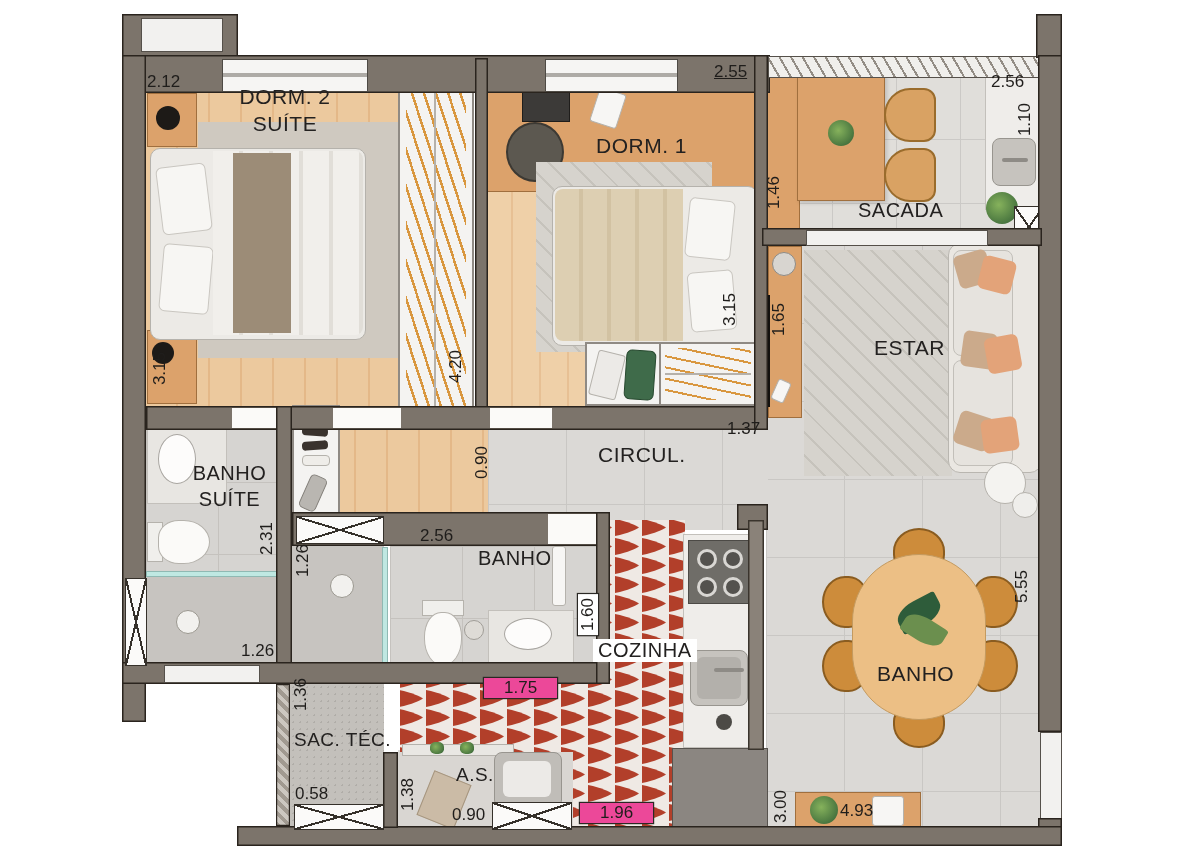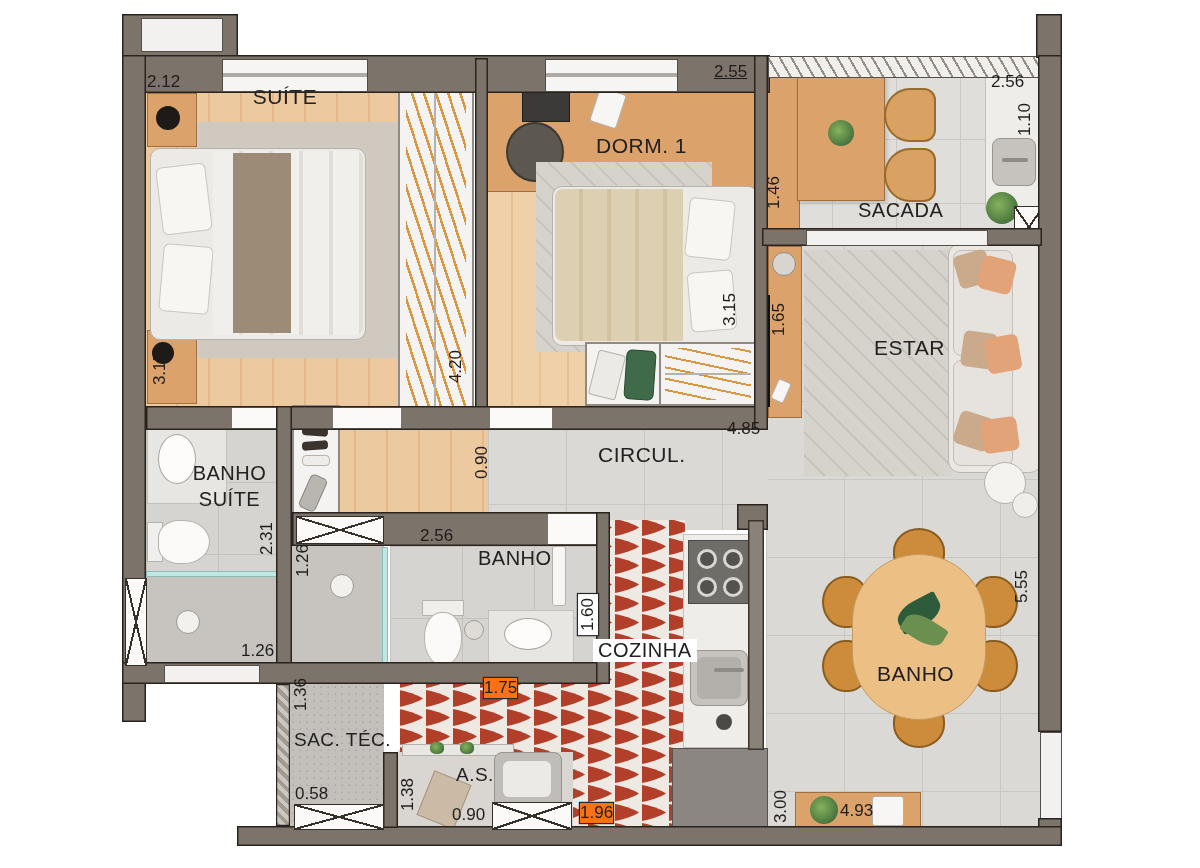--- a/index.html
+++ b/index.html
@@ -66,21 +66,21 @@
   .tv{position:absolute;background:#14120f;}
   .laptop{position:absolute;background:#3c3a38;border:1px solid #1f1d1b;}
   .deskchair{position:absolute;background:#5c5850;border:2px solid #3c3933;border-radius:50%;}
   .shoe{position:absolute;background:#3a332e;border-radius:4px;}
   .whitebox{position:absolute;background:#f7f6f4;border:1px solid #b5b2ac;border-radius:3px;}
   
   .room-label{position:absolute;font-size:21px;letter-spacing:.5px;color:#232120;white-space:nowrap;}
   .room-label.ctr{text-align:center;}
   .dim{position:absolute;font-size:17px;color:#1f1d1b;white-space:nowrap;}
   .v{writing-mode:vertical-rl;transform:rotate(180deg);}
-  .tag{background:#f97316;padding:0 0;box-shadow:0 0 0 1.2px #2a2824;}
+  .tag{background:#ec4899;padding:0 20px;box-shadow:0 0 0 1.2px #2a2824;}
   .tagv{background:#ffffff;padding:4px 0;box-shadow:0 0 0 1.2px #2a2824;}
   .wbg{background:#ffffff;padding:0 5px;}
 </style>
 </head>
 <body>
 
 <div id="plan">
 
   <div class="wood" style="left:146px;top:91px;width:256px;height:320px;"></div>
   <div class="wood2" style="left:485px;top:73px;width:273px;height:338px;"></div>
@@ -266,20 +266,21 @@
   <div class="wall" style="left:596px;top:512px;width:14px;height:172px;"></div>
   <div class="wall" style="left:737px;top:504px;width:31px;height:26px;"></div>
   <div class="halfwall" style="left:748px;top:520px;width:16px;height:230px;"></div>
   <div class="wall" style="left:383px;top:752px;width:15px;height:76px;"></div>
   <div class="glasswall" style="left:276px;top:684px;width:14px;height:142px;"></div>
 
   <div class="xbox" style="left:294px;top:804px;width:88px;height:24px;"></div>
   <div class="xbox" style="left:492px;top:802px;width:78px;height:26px;"></div>
 
   <div class="room-label ctr" style="left:205px;top:83px;width:160px;line-height:27px;">
+    <span style="display:block;">DORM. 2</span>
     <span style="display:block;">SUÍTE</span>
   </div>
   <span class="room-label" style="left:596px;top:134px;">DORM. 1</span>
   <span class="room-label" style="left:858px;top:199px;font-size:20px;">SACADA</span>
   <span class="room-label" style="left:874px;top:336px;">ESTAR</span>
   <span class="room-label" style="left:598px;top:443px;">CIRCUL.</span>
   <div class="room-label ctr" style="left:172px;top:460px;width:115px;line-height:26px;font-size:20px;">
     <span style="display:block;">BANHO</span>
     <span style="display:block;">SUÍTE</span>
   </div>
@@ -292,21 +293,21 @@
   <span class="dim" style="left:147px;top:72px;">2.12</span>
   <span class="dim v" style="left:150px;top:352px;">3.15</span>
   <span class="dim" style="left:714px;top:62px;text-decoration:underline;">2.55</span>
   <span class="dim v" style="left:720px;top:293px;">3.15</span>
   <span class="dim v" style="left:446px;top:350px;">4.20</span>
   <span class="dim v" style="left:472px;top:446px;">0.90</span>
   <span class="dim" style="left:991px;top:72px;">2.56</span>
   <span class="dim v" style="left:1015px;top:103px;">1.10</span>
   <span class="dim v" style="left:764px;top:176px;">1.46</span>
   <span class="dim v" style="left:769px;top:303px;">1.65</span>
-  <span class="dim" style="left:727px;top:419px;">4.85</span>
+  <span class="dim" style="left:727px;top:419px;">1.37</span>
   <span class="dim v" style="left:257px;top:522px;">2.31</span>
   <span class="dim" style="left:241px;top:641px;">1.26</span>
   <span class="dim v" style="left:293px;top:544px;">1.26</span>
   <span class="dim" style="left:420px;top:526px;">2.56</span>
   <span class="dim v tagv" style="left:578px;top:594px;">1.60</span>
   <span class="dim tag" style="left:484px;top:678px;">1.75</span>
   <span class="dim tag" style="left:580px;top:803px;">1.96</span>
   <span class="dim v" style="left:1012px;top:570px;">5.55</span>
   <span class="dim v" style="left:771px;top:790px;">3.00</span>
   <span class="dim" style="left:840px;top:801px;">4.93</span>

